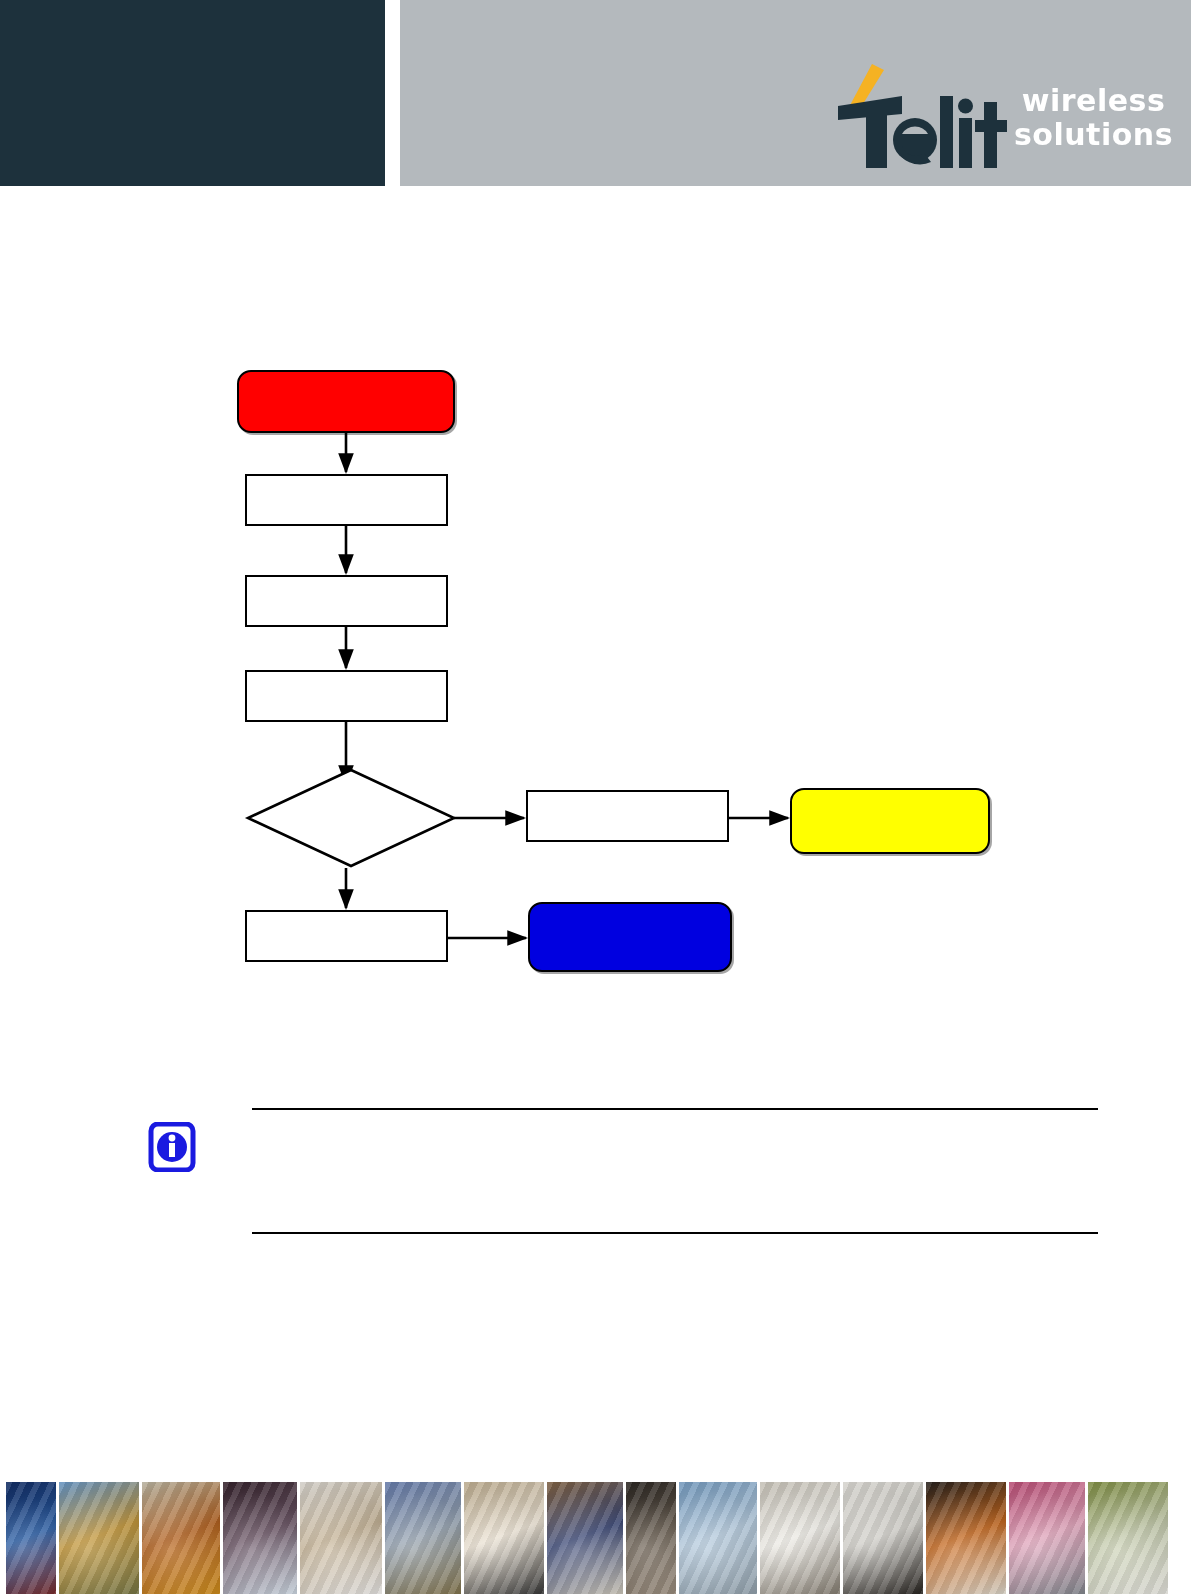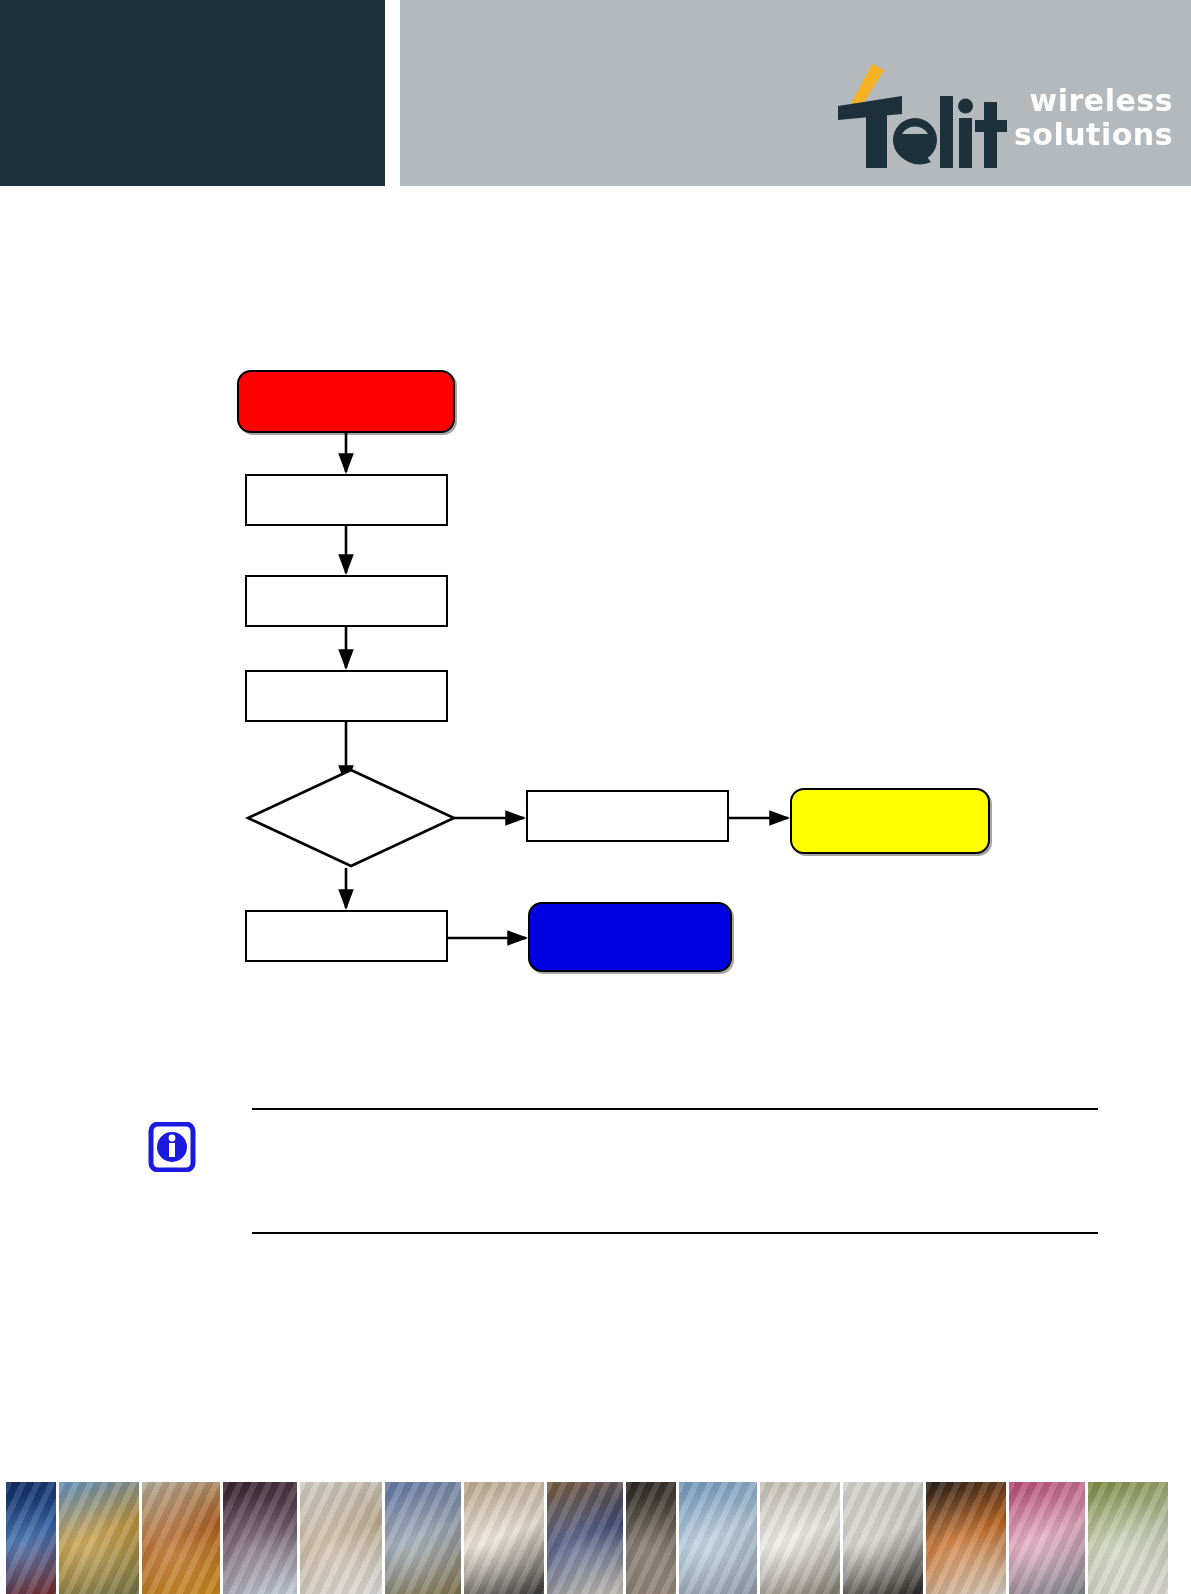--- a/index.html
+++ b/index.html
@@ -44,21 +44,21 @@
   #logo-tagline {
     position: absolute;
     left: 178px; top: 22px;
     color: #ffffff;
     font-family: "DejaVu Sans", sans-serif;
     font-weight: bold;
     font-size: 30px;
     line-height: 34px;
     letter-spacing: 0.5px;
     white-space: pre-line;
-    text-align: right;
+    text-align: center;
   }
 
   
   #flowchart {
     position: absolute;
     left: 0; top: 0;
     width: 1191px; height: 1594px;
     pointer-events: none;
   }
   .fc-node { position: absolute; box-sizing: border-box; }

